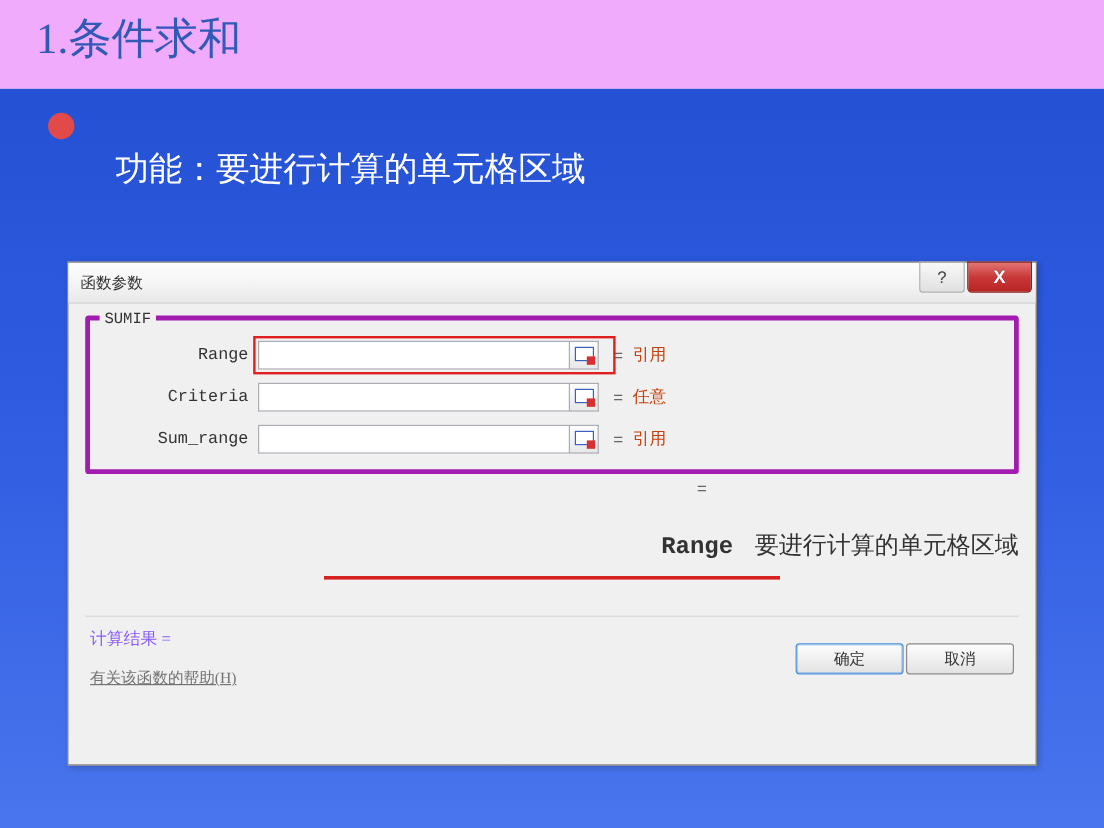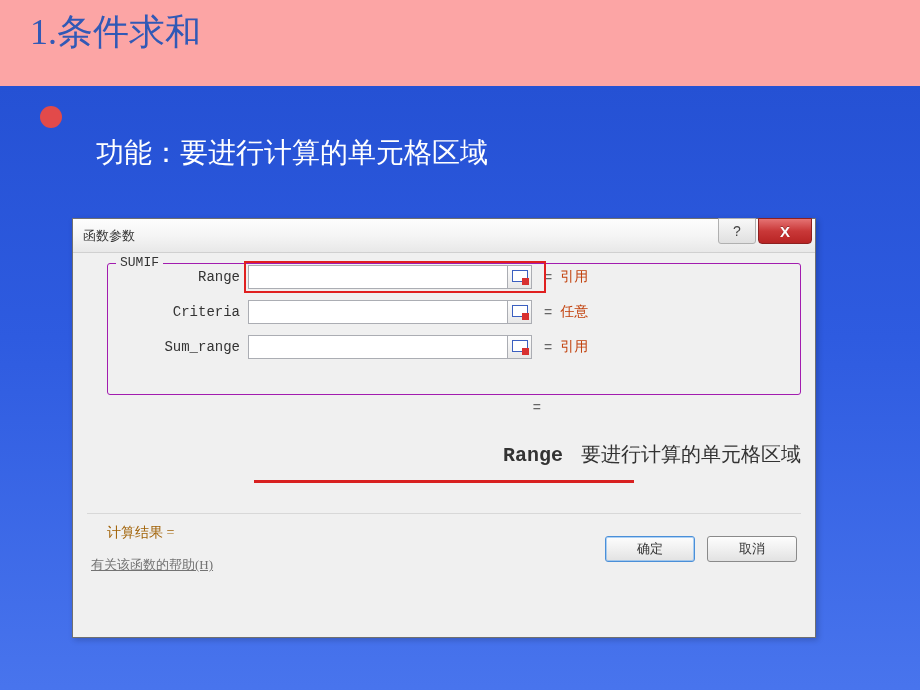--- a/index.html
+++ b/index.html
@@ -13,22 +13,22 @@
       font-family: "Microsoft YaHei", SimSun, Arial, sans-serif;
       background: #fff;
       overflow: hidden;
     }
     .slide {
       width: 100%;
       height: 100%;
       position: relative;
     }
     .title-area {
-      padding: 8px 30px 29px;
-      background: #fca5a5;
+      padding: 8px 30px 17px;
+      background: #f0abfc;
     }
     .title {
       color: #3159B6;
       font-size: 36px;
       font-weight: normal;
       font-family: "Microsoft YaHei", SimSun, serif;
     }
     .content-area {
       background: linear-gradient(180deg, #2551D4 0%, #2E5BE0 40%, #4A76EE 100%);
       padding: 20px 40px 30px;
@@ -56,23 +56,23 @@
       letter-spacing: 0.5px;
     }
     .desc-text {
       color: #fff;
       font-size: 28px;
       margin-left: 56px;
       font-family: "Microsoft YaHei", SimSun, serif;
     }
     .dialog {
       position: absolute;
-      left: 72px;
+      left: 56px;
       top: 218px;
-      width: 744px;
+      width: 808px;
       height: 420px;
       background: #F0F0F0;
       border: 1px solid #707070;
       box-shadow: 2px 2px 6px rgba(0,0,0,0.2);
     }
     .dialog-titlebar {
       height: 34px;
       background: linear-gradient(180deg, #FDFDFD 0%, #F5F5F5 50%, #E8E8E8 100%);
       border-bottom: 1px solid #D0D0D0;
       display: flex;
@@ -117,27 +117,26 @@
       font-weight: bold;
       margin-top: -1px;
       margin-right: 3px;
       text-shadow: 0 -1px 0 rgba(0,0,0,0.3);
     }
     .dialog-body {
       padding: 10px 14px 8px;
       position: relative;
     }
     .fieldset {
-      border: 1px solid #a21caf;
+      border: 4px solid #a21caf;
       border-radius: 3px;
       position: relative;
-      padding: 0 10px 10px;
+      padding: 16px 10px 10px;
       background: #F0F0F0;
       height: 132px;
-      margin-left: 20px;
     }
     .fieldset-legend {
       position: absolute;
       top: -9px;
       left: 8px;
       background: #F0F0F0;
       padding: 0 4px;
       font-size: 13px;
       font-family: "Courier New", monospace;
       color: #333;
@@ -262,35 +261,34 @@
       margin: 30px 0 10px;
     }
     .bottom-row {
       display: flex;
       align-items: center;
       justify-content: space-between;
       padding: 0 4px;
     }
     .result-label {
       font-size: 14px;
-      color: #a16207;
-      font-family: SimSun, serif;
-      margin-left: 16px;
+      color: #8b5cf6;
+      font-family: SimSun, serif;
     }
     .help-link {
       font-size: 13px;
       color: #737373;
       text-decoration: underline;
       margin-top: 14px;
       display: inline-block;
       font-family: SimSun, serif;
     }
     .button-group {
       display: flex;
-      gap: 12px;
+      gap: 2px;
     }
     .dlg-btn {
       width: 90px;
       height: 26px;
       border: 1px solid #8A8A8A;
       border-radius: 3px;
       background: linear-gradient(180deg, #FDFDFD 0%, #F0F0F0 50%, #E2E2E2 100%);
       font-size: 13px;
       color: #333;
       font-family: SimSun, serif;

